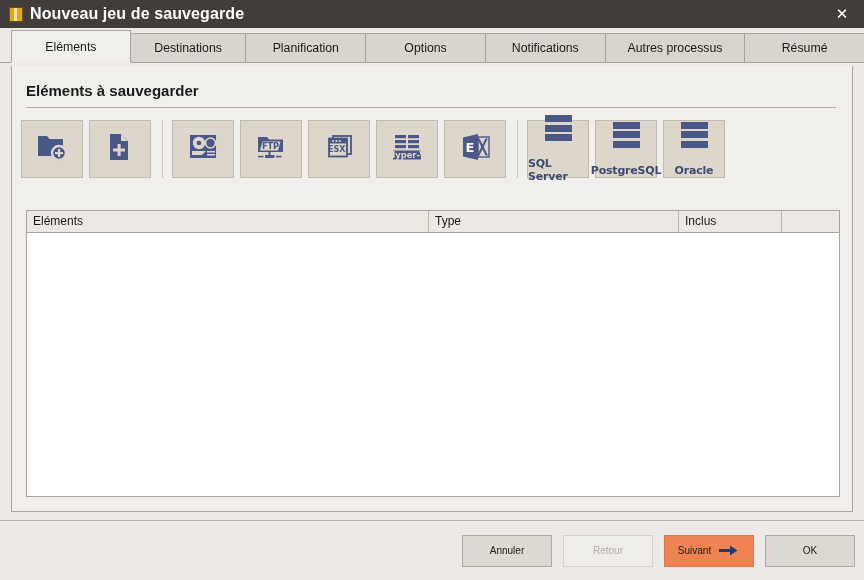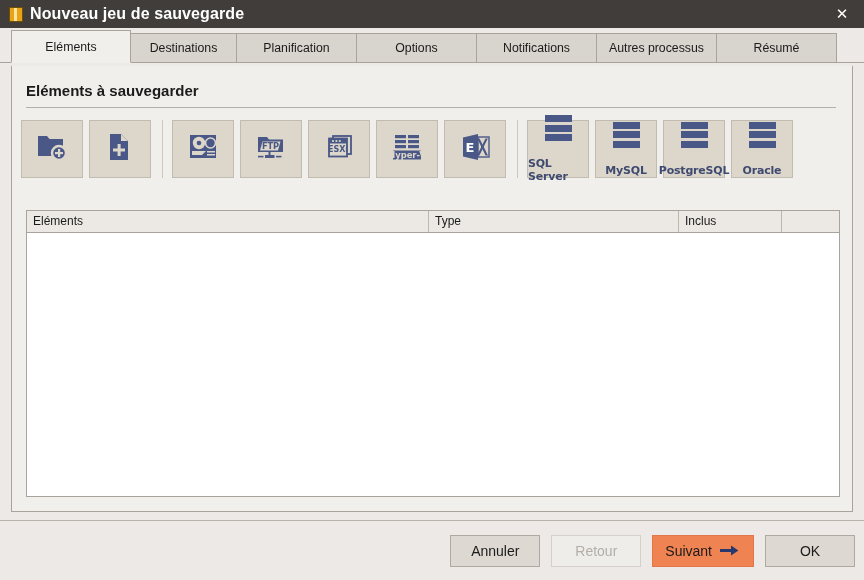--- a/index.html
+++ b/index.html
@@ -172,21 +172,21 @@
     justify-content: flex-end;
     align-items: center;
     height: 100%;
     padding-right: 9px;
     gap: 11px;
   }
   .btn {
     height: 32px;
     min-width: 90px;
     padding: 0 14px;
-    font-size: 14px;
+    font-size: 10px;
     color: #1b1b1b;
     background: #ddd8d1;
     border: 1px solid #b0a9a1;
     display: flex;
     align-items: center;
     justify-content: center;
     gap: 8px;
   }
   .btn.disabled { color: #b3aea8; background: #efedea; border-color: #d5d0ca; }
   .btn.primary { background: #f08352; border-color: #e2754a; color: #1b1b1b; padding-left: 12px; }
@@ -196,25 +196,25 @@
 <body>
 
 <div class="titlebar">
   <span class="title-icon"></span>
   <span class="title-text">Nouveau jeu de sauvegarde</span>
   <span class="close-btn">✕</span>
 </div>
 
 <div class="tabstrip" id="tabstrip">
     <div class="tab active" style="width: 120px;"><span>Eléments</span></div>
-    <div class="tab" style="width: 107px;"><span>Destinations</span></div>
+    <div class="tab" style="width: 117px;"><span>Destinations</span></div>
     <div class="tab" style="width: 121px;"><span>Planification</span></div>
     <div class="tab" style="width: 121px;"><span>Options</span></div>
     <div class="tab" style="width: 121px;"><span>Notifications</span></div>
-    <div class="tab" style="width: 121px;"><span>Autres processus</span></div>
+    <div class="tab" style="width: 141px;"><span>Autres processus</span></div>
     <div class="tab" style="width: 121px;"><span>Résumé</span></div>
   </div>
 
 <div class="panel">
 
   <div class="section-title">Eléments à sauvegarder</div>
 
   <div class="toolbar" id="toolbar">
       <div class="tool-btn">
         <span><svg width="30" height="30" viewBox="0 0 30 30">
@@ -299,30 +299,20 @@
         <span class="db-label">SQL Server</span>
       </div>
       <div class="tool-btn">
         <span>
           <span class="db-bars">
             <i></i>
             <i></i>
             <i></i>
           </span>
         </span>
-        <span class="db-label">MySQL</span>
-      </div>
-      <div class="tool-btn">
-        <span>
-          <span class="db-bars">
-            <i></i>
-            <i></i>
-            <i></i>
-          </span>
-        </span>
         <span class="db-label">PostgreSQL</span>
       </div>
       <div class="tool-btn">
         <span>
           <span class="db-bars">
             <i></i>
             <i></i>
             <i></i>
           </span>
         </span>

